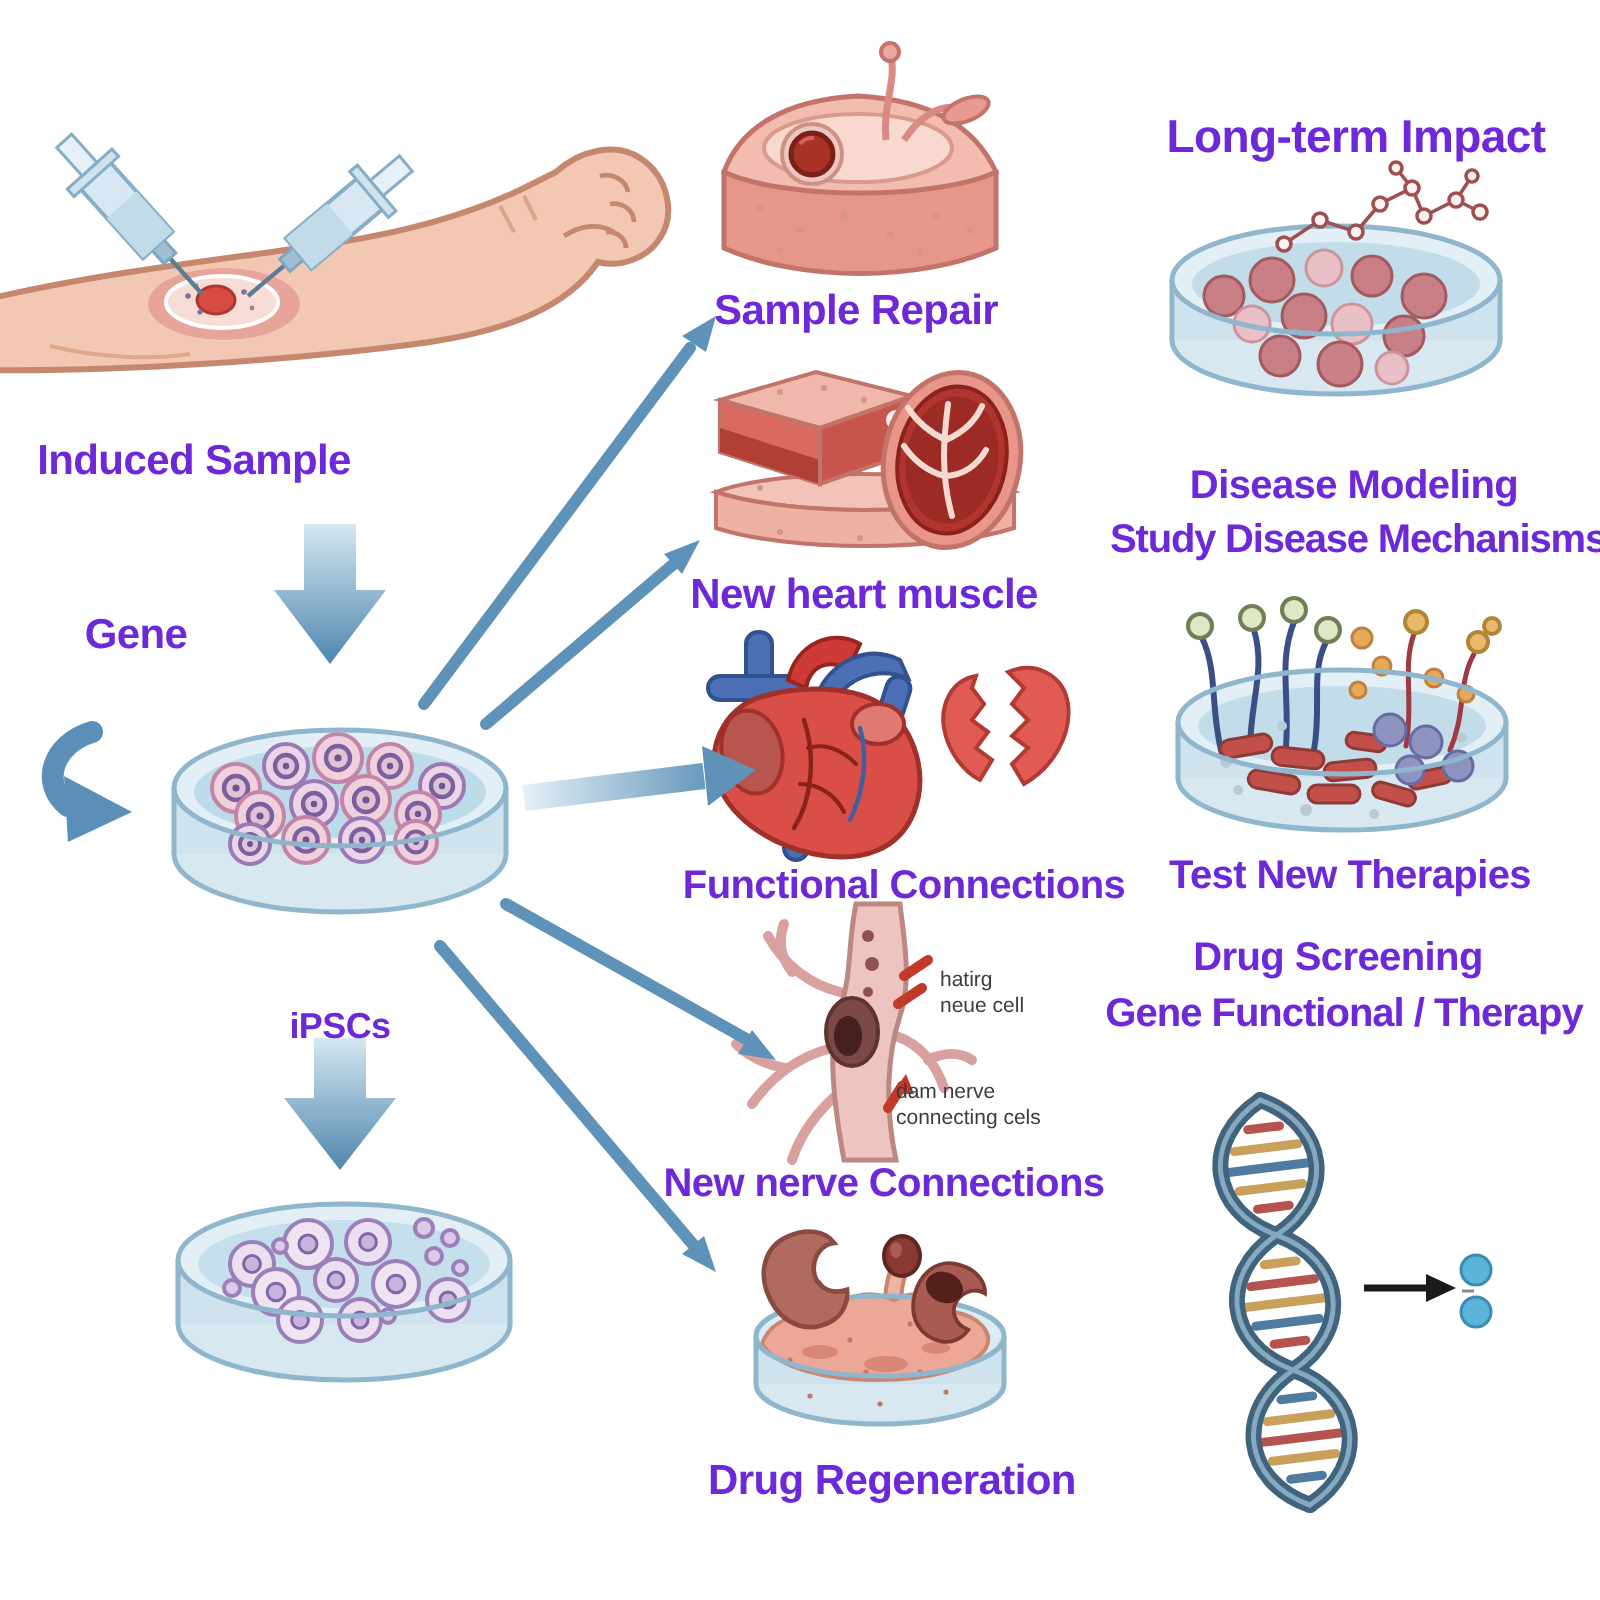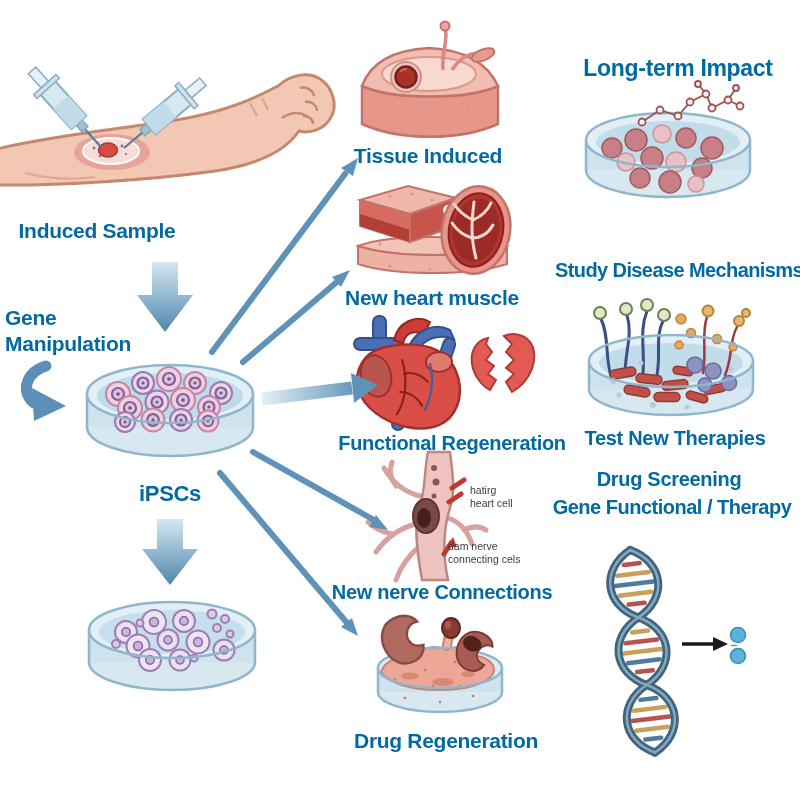--- a/index.html
+++ b/index.html
@@ -1,19 +1,19 @@
 <!DOCTYPE html>
 <html><head>
 <meta charset="utf-8">
 <style>
   html,body{margin:0;padding:0;background:#fff;}
   #canvas{position:relative;width:800px;height:800px;background:#fff;overflow:hidden;
           font-family:"Liberation Sans",sans-serif;}
   .lbl{position:absolute;transform:translateX(-50%);font-weight:600;font-size:21px;
-       line-height:1.22;color:#0369a1;white-space:nowrap;text-align:left;letter-spacing:-0.3px;}
+       line-height:1.22;color:#6d28d9;white-space:nowrap;text-align:right;letter-spacing:-0.3px;}
   .lbl.bold{font-weight:700;}
   .ill{position:absolute;}
   .note{position:absolute;font-weight:400;font-size:10.5px;line-height:1.25;color:#3c3c3c;
         white-space:nowrap;letter-spacing:0;}
   svg{display:block;overflow:visible;}
   .overlay{position:absolute;left:0;top:0;pointer-events:none;}
 </style>
 </head>
 <body>
 
@@ -542,52 +542,52 @@
       <circle cx="738" cy="635" r="7.5" fill="#5bb3d9" stroke="#3a8cb5" stroke-width="1.5"></circle>
       <circle cx="738" cy="656" r="7.5" fill="#5bb3d9" stroke="#3a8cb5" stroke-width="1.5"></circle>
       <line x1="731" y1="645.5" x2="737" y2="645.5" stroke="#888" stroke-width="1.5"></line>
     </g>
   </svg>
 
   <div class="lbl" style="left:97px;top:218px">Induced Sample</div>
 
   <div class="lbl" style="left:68px;top:305px">
     <span style="display:block">Gene</span>
-    <span style="display:block">Manipulation</span>
   </div>
 
-  <div class="lbl bold" style="left:170px;top:481px;font-size:22px">iPSCs</div>
+  <div class="lbl bold" style="left:170px;top:503px;font-size:18px">iPSCs</div>
 
   <div class="lbl" style="left:170px;top:716px">
   </div>
 
-  <div class="lbl" style="left:428px;top:143px">Tissue Induced</div>
+  <div class="lbl" style="left:428px;top:143px">Sample Repair</div>
 
   <div class="lbl" style="left:432px;top:285px">New heart muscle</div>
 
-  <div class="lbl" style="left:452px;top:431px;font-size:20px">Functional Regeneration</div>
+  <div class="lbl" style="left:452px;top:431px;font-size:20px">Functional Connections</div>
 
   <div class="lbl" style="left:442px;top:580px;font-size:20px">New nerve Connections</div>
 
   <div class="lbl" style="left:446px;top:728px">Drug Regeneration</div>
 
   <div class="lbl bold" style="left:678px;top:54px;font-size:23px">Long-term Impact</div>
 
+  <div class="lbl" style="left:677px;top:231px;font-size:20px">Disease Modeling</div>
 
   <div class="lbl" style="left:679px;top:258px;font-size:20px;letter-spacing:-0.6px">Study Disease Mechanisms</div>
 
   <div class="lbl" style="left:675px;top:426px;font-size:20px">Test New Therapies</div>
 
   <div class="lbl" style="left:669px;top:467px;font-size:20px">Drug Screening</div>
 
   <div class="lbl" style="left:672px;top:495px;font-size:20px;letter-spacing:-0.5px">Gene Functional / Therapy</div>
 
 
   <div class="note" style="left:470px;top:484px">
     <span style="display:block">hatirg</span>
-    <span style="display:block">heart cell</span>
+    <span style="display:block">neue cell</span>
   </div>
   <div class="note" style="left:448px;top:540px">
     <span style="display:block">dam nerve</span>
     <span style="display:block">connecting cels</span>
   </div>
 
 </div>
 
 </body></html>

